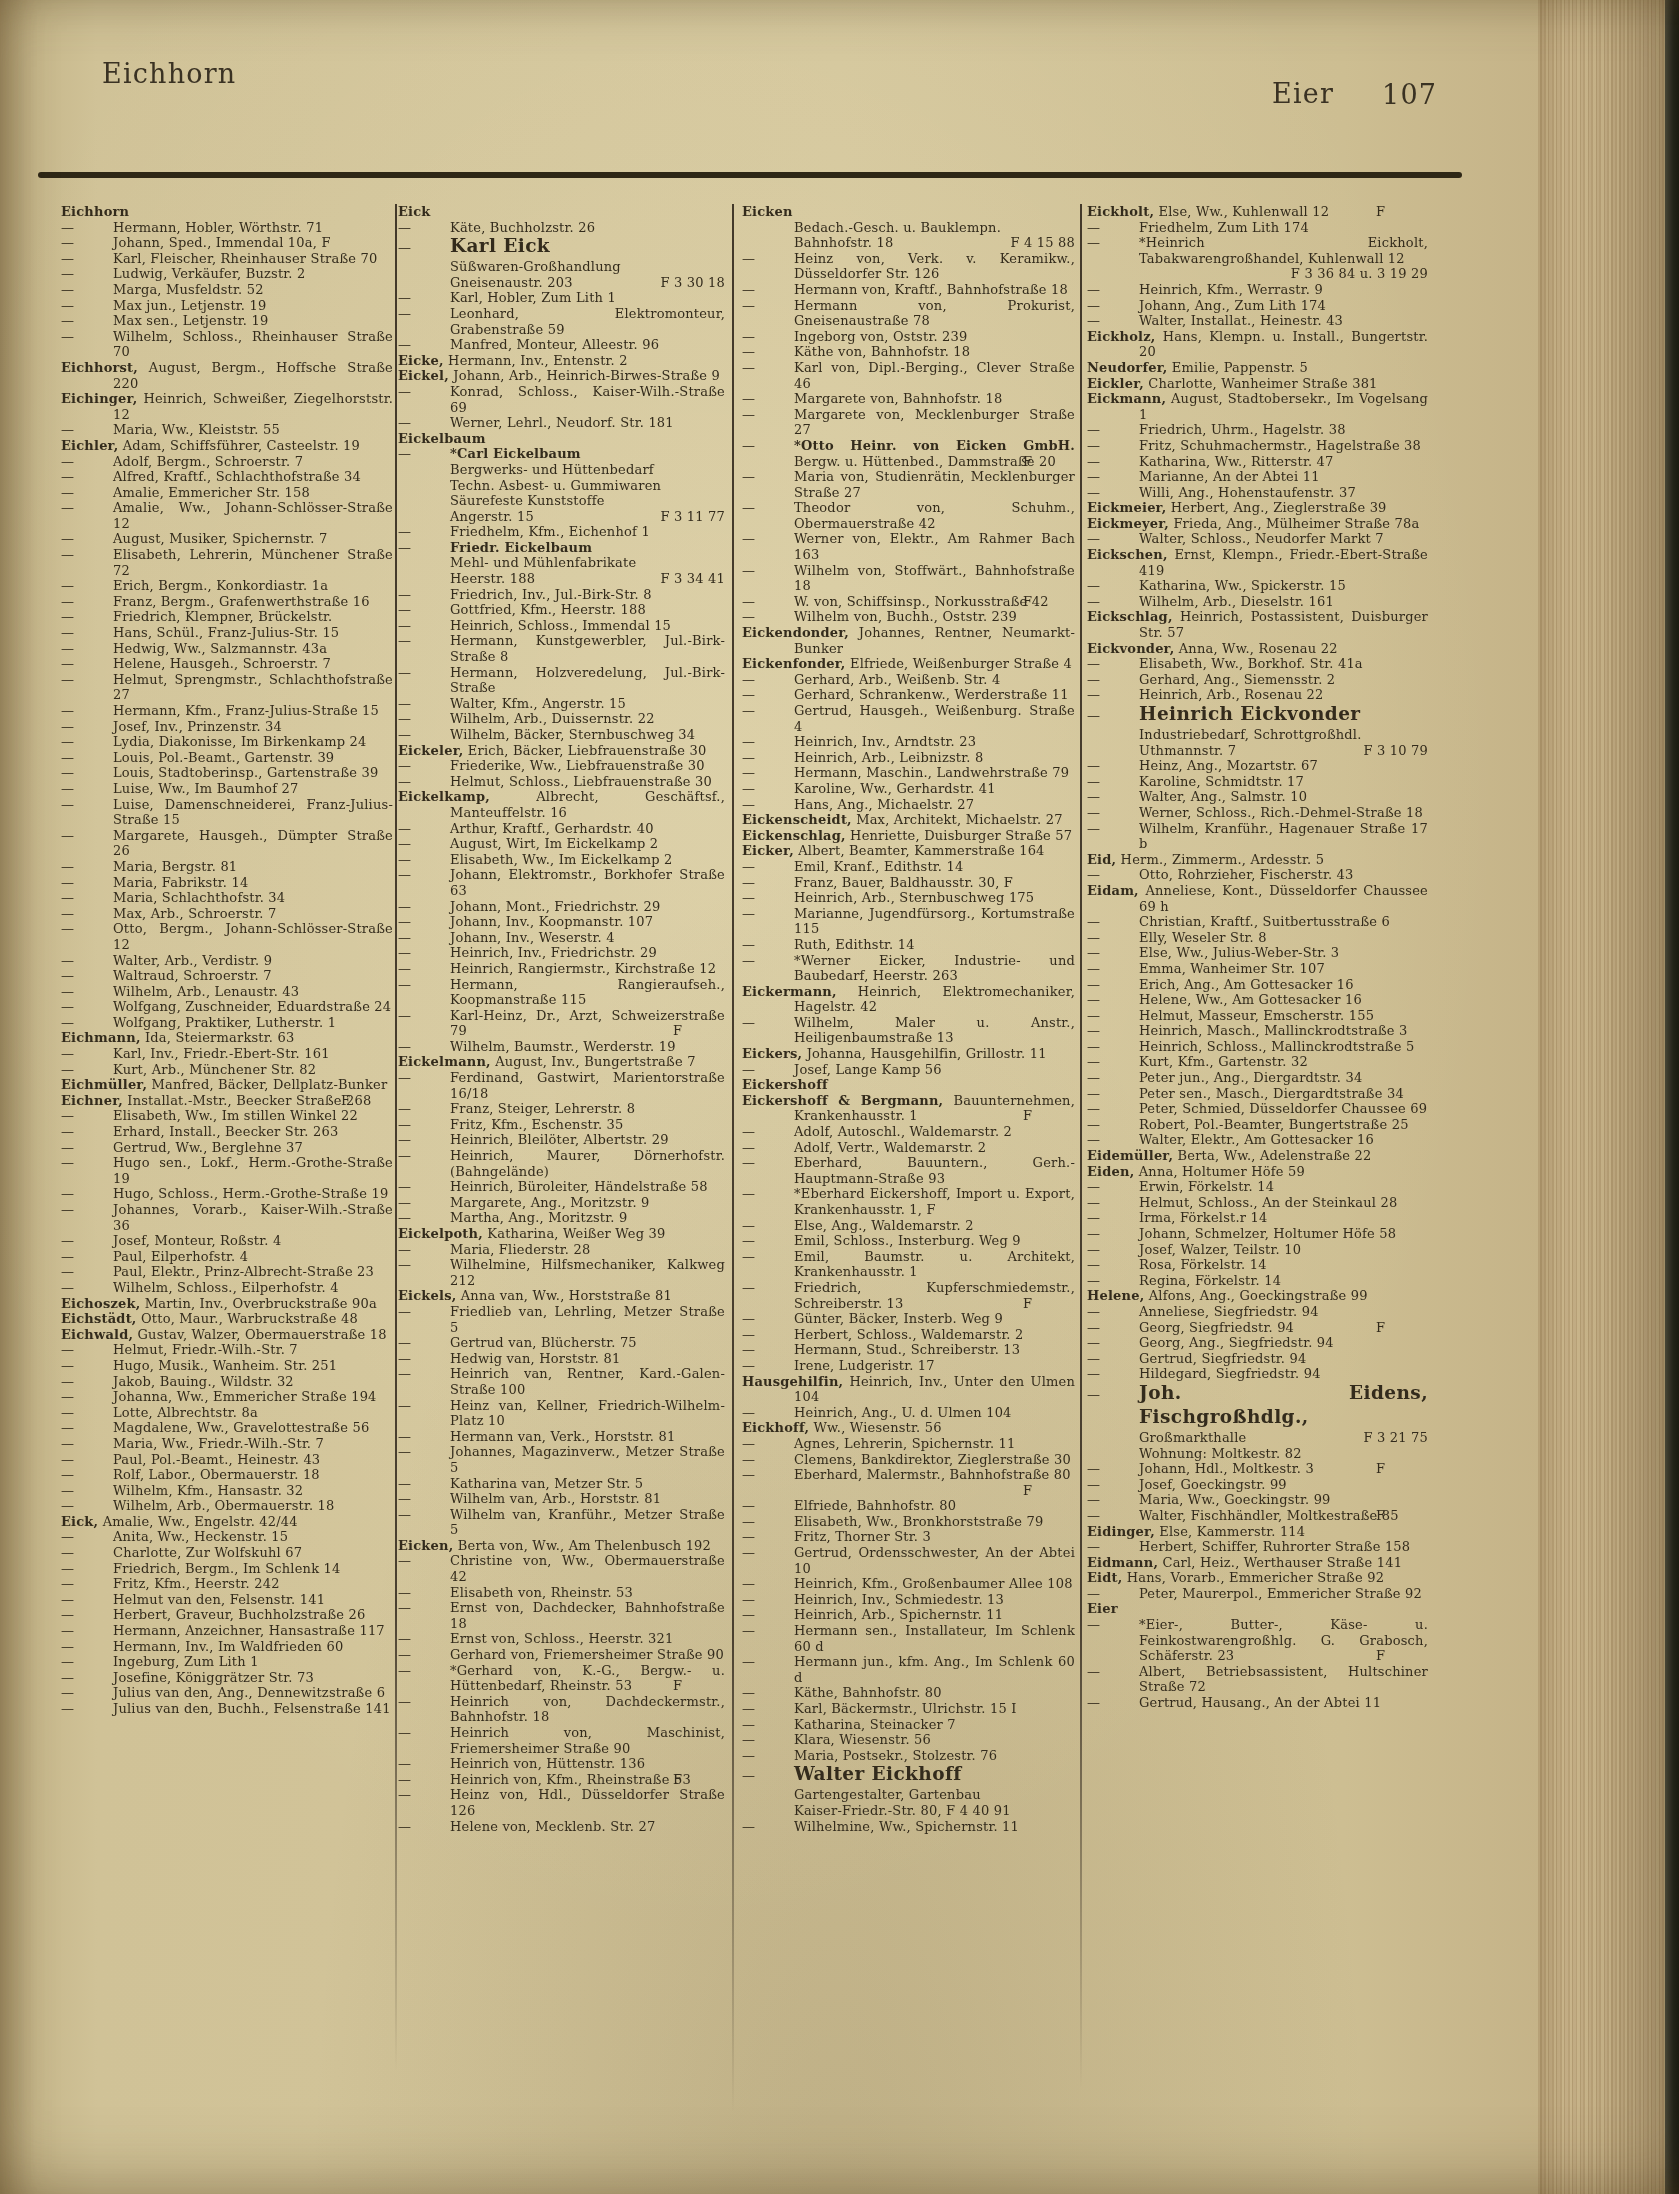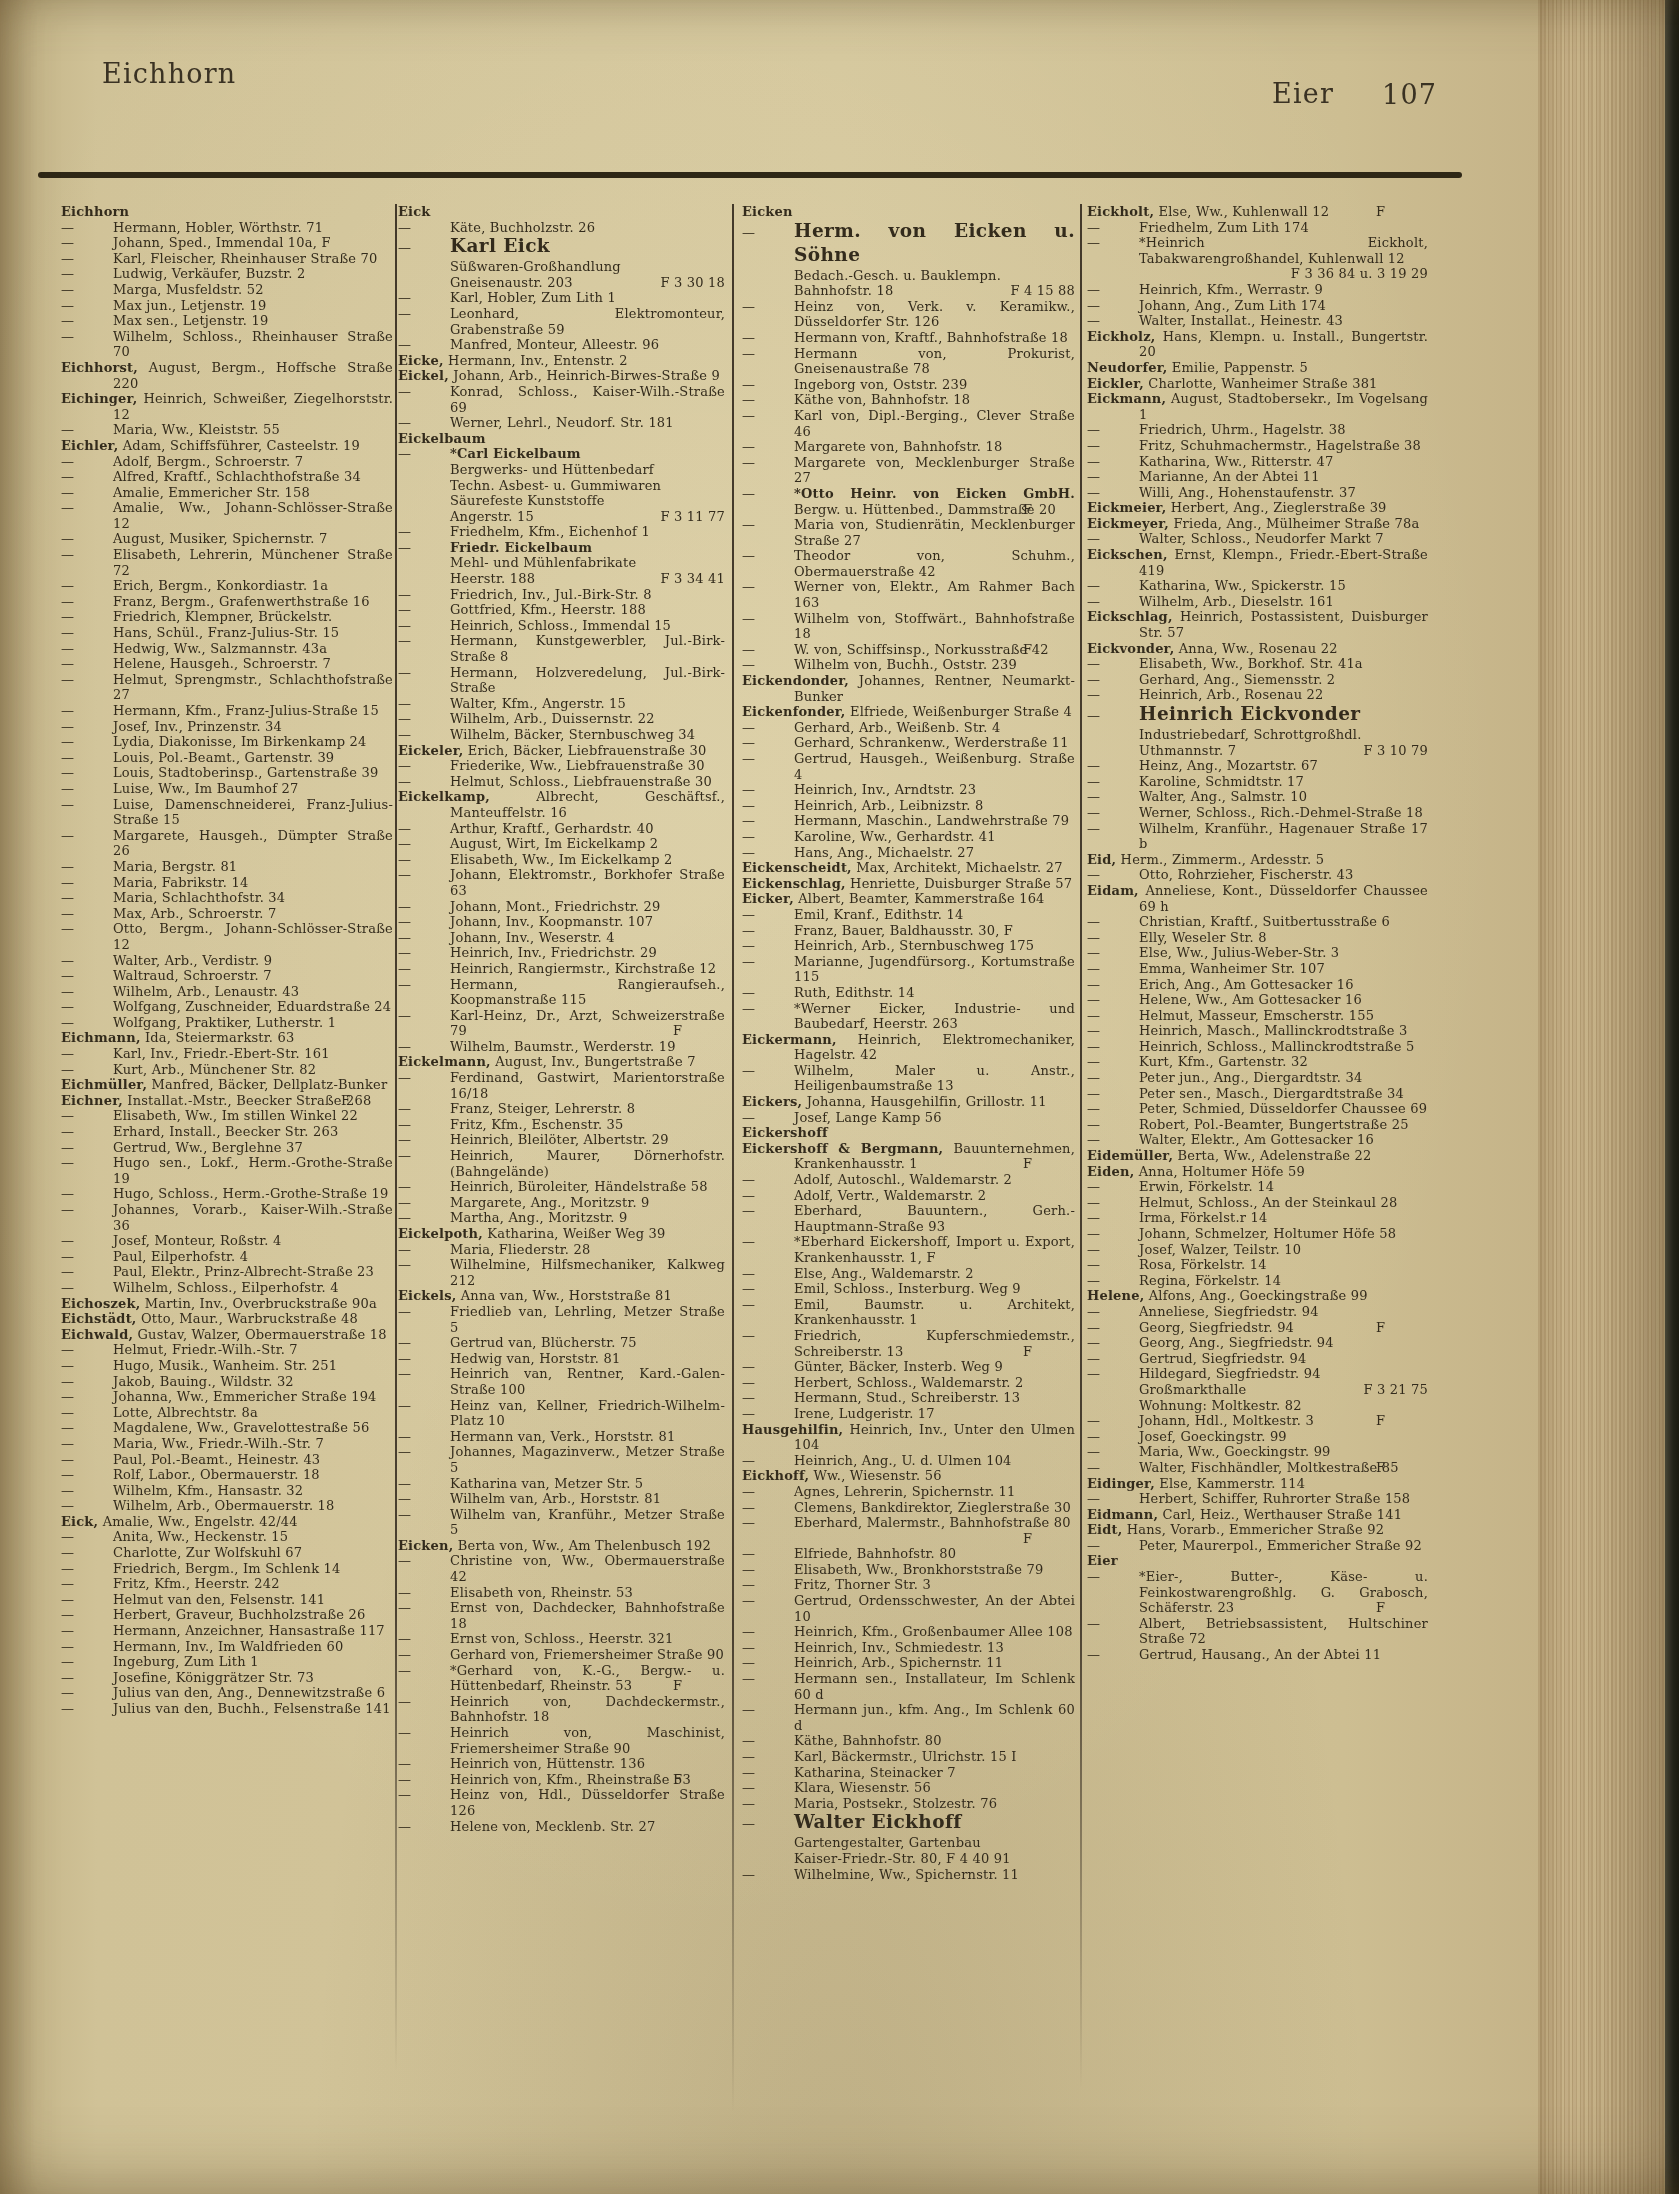--- a/index.html
+++ b/index.html
@@ -225,21 +225,20 @@
     <p class="entry"><span class="dash">—</span>Heinrich von, Dachdeckermstr., Bahnhofstr. 18</p>
     <p class="entry"><span class="dash">—</span>Heinrich von, Maschinist, Friemersheimer Straße 90</p>
     <p class="entry"><span class="dash">—</span>Heinrich von, Hüttenstr. 136</p>
     <p class="entry"><span class="dash">—</span>Heinrich von, Kfm., Rheinstraße 53<span class="tail">F</span></p>
     <p class="entry"><span class="dash">—</span>Heinz von, Hdl., Düsseldorfer Straße 126</p>
     <p class="entry"><span class="dash">—</span>Helene von, Mecklenb. Str. 27</p>
   </div>
 <div class="vr" style="left:732px;top:204px;height:1909px"></div>
 <div class="col" style="left:742px;width:333px">
     <p class="entry head"><span class="lead">Eicken</span></p>
-    <p class="entry big"><span class="dash">—</span><span class="lead">Herm. von Eicken u. Söhne</span></p>
     <p class="entry cont">Bedach.-Gesch. u. Bauklempn.</p>
     <p class="entry cont">Bahnhofstr. 18<span class="tail">F  4 15 88</span></p>
     <p class="entry"><span class="dash">—</span>Heinz von, Verk. v. Keramikw., Düsseldorfer Str. 126</p>
     <p class="entry"><span class="dash">—</span>Hermann von, Kraftf., Bahnhofstraße 18</p>
     <p class="entry"><span class="dash">—</span>Hermann von, Prokurist, Gneisenaustraße 78</p>
     <p class="entry"><span class="dash">—</span>Ingeborg von, Oststr. 239</p>
     <p class="entry"><span class="dash">—</span>Käthe von, Bahnhofstr. 18</p>
     <p class="entry"><span class="dash">—</span>Karl von, Dipl.-Berging., Clever Straße 46</p>
     <p class="entry"><span class="dash">—</span>Margarete von, Bahnhofstr. 18</p>
     <p class="entry"><span class="dash">—</span>Margarete von, Mecklenburger Straße 27</p>
@@ -377,20 +376,21 @@
     <p class="entry"><span class="dash">—</span>Johann, Schmelzer, Holtumer Höfe 58</p>
     <p class="entry"><span class="dash">—</span>Josef, Walzer, Teilstr. 10</p>
     <p class="entry"><span class="dash">—</span>Rosa, Förkelstr. 14</p>
     <p class="entry"><span class="dash">—</span>Regina, Förkelstr. 14</p>
     <p class="entry"><span class="lead">Helene,</span> Alfons, Ang., Goeckingstraße 99</p>
     <p class="entry"><span class="dash">—</span>Anneliese, Siegfriedstr. 94</p>
     <p class="entry"><span class="dash">—</span>Georg, Siegfriedstr. 94<span class="tail">F</span></p>
     <p class="entry"><span class="dash">—</span>Georg, Ang., Siegfriedstr. 94</p>
     <p class="entry"><span class="dash">—</span>Gertrud, Siegfriedstr. 94</p>
     <p class="entry"><span class="dash">—</span>Hildegard, Siegfriedstr. 94</p>
+    <p class="entry big"><span class="dash">—</span><span class="lead">Joh. Eidens, Fischgroßhdlg.,</span></p>
     <p class="entry cont">Großmarkthalle<span class="tail">F  3 21 75</span></p>
     <p class="entry cont">Wohnung: Moltkestr. 82</p>
     <p class="entry"><span class="dash">—</span>Johann, Hdl., Moltkestr. 3<span class="tail">F</span></p>
     <p class="entry"><span class="dash">—</span>Josef, Goeckingstr. 99</p>
     <p class="entry"><span class="dash">—</span>Maria, Ww., Goeckingstr. 99</p>
     <p class="entry"><span class="dash">—</span>Walter, Fischhändler, Moltkestraße 85<span class="tail">F</span></p>
     <p class="entry"><span class="lead">Eidinger,</span> Else, Kammerstr. 114</p>
     <p class="entry"><span class="dash">—</span>Herbert, Schiffer, Ruhrorter Straße 158</p>
     <p class="entry"><span class="lead">Eidmann,</span> Carl, Heiz., Werthauser Straße 141</p>
     <p class="entry"><span class="lead">Eidt,</span> Hans, Vorarb., Emmericher Straße 92</p>

